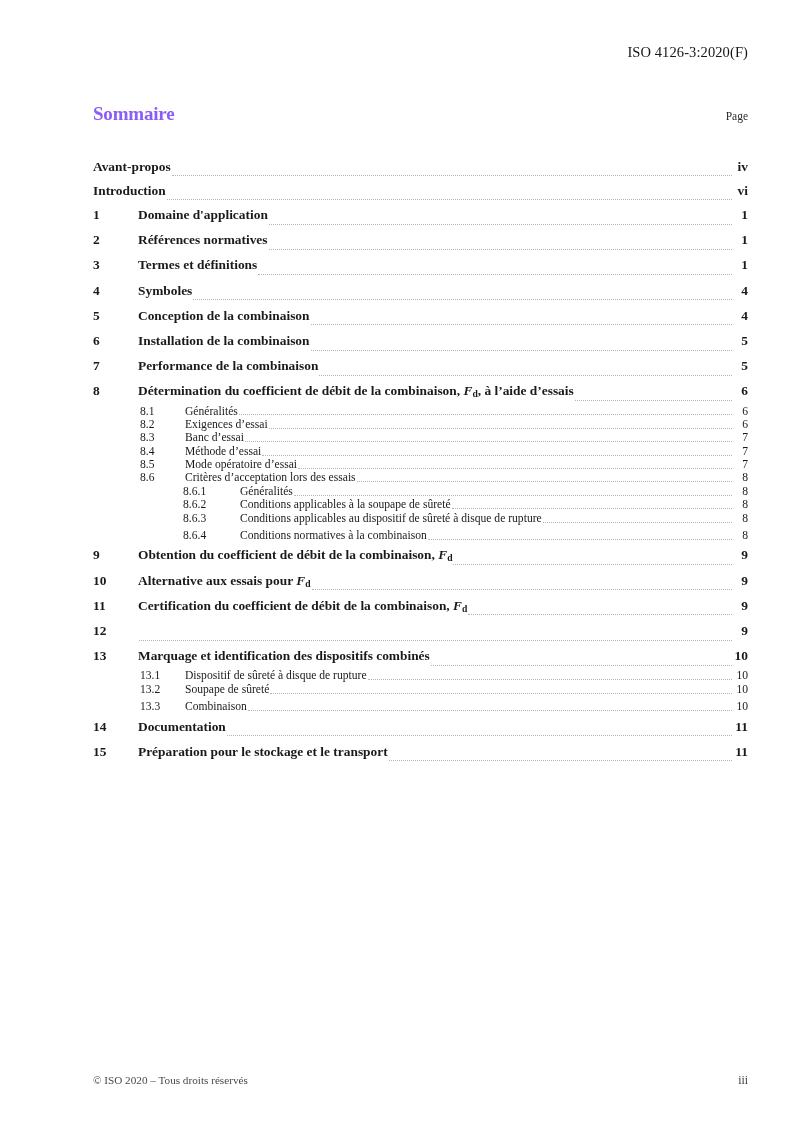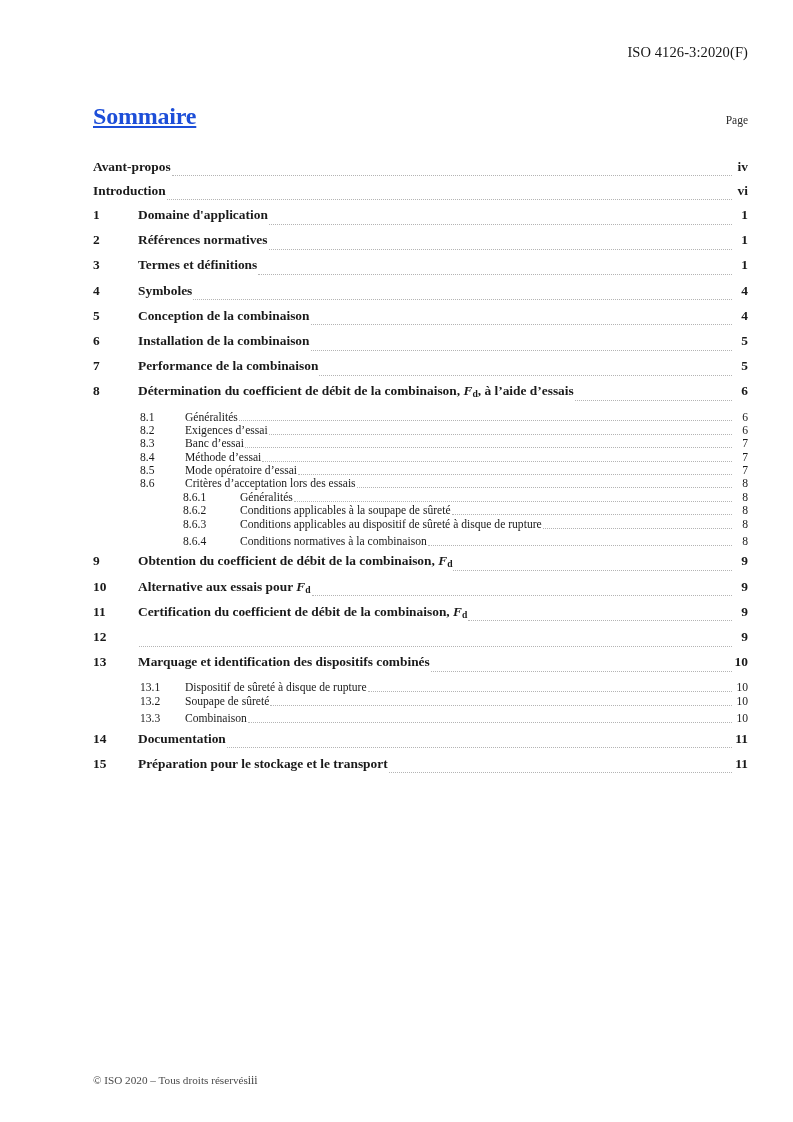--- a/index.html
+++ b/index.html
@@ -41,26 +41,25 @@
   .title-row {
     position: absolute;
     top: 104px;
     left: 93px;
     width: 655px;
     display: flex;
     align-items: baseline;
     justify-content: space-between;
   }
   .toc-title {
-    font-size: 24px;
+    font-size: 19px;
     font-weight: bold;
     letter-spacing: -0.2px;
     line-height: 1;
-    color: #1d4ed8;
-    text-decoration: underline;
+    color: #8b5cf6;
   }
   .page-col-label {
     font-size: 11.5px;
     font-weight: normal;
     color: #2a2a2a;
   }
 
   
   .toc {
     position: absolute;
@@ -134,40 +133,41 @@
   .lvl-3 {
     font-size: 11.6px;
     font-weight: normal;
     height: 13.4px;
     line-height: 13.4px;
   }
   .lvl-3 .num { width: 57px; margin-left: 90px; }
   .lvl-3 .pg { min-width: 14px; }
 
   
-  .gap-before-sub { margin-top: 7px; justify-content: center; }
+  .gap-before-sub { margin-top: 1px; justify-content: center; }
   .gap-after-sub  { margin-top: 4px; }
 
   
   i.sym { font-style: italic; }
   sub.sub {
     font-style: normal;
     font-size: 0.72em;
     vertical-align: -0.22em;
     line-height: 0;
   }
 
   
   .doc-footer {
     position: absolute;
     bottom: 34px;
     left: 93px;
     width: 655px;
     display: flex;
     align-items: baseline;
+    justify-content: space-between;
     font-size: 11.2px;
     color: #4a4a4a;
   }
   .doc-footer .folio {
     font-size: 11.8px;
     color: #3d3d3d;
   }
 </style>
 </head>
 <body>

